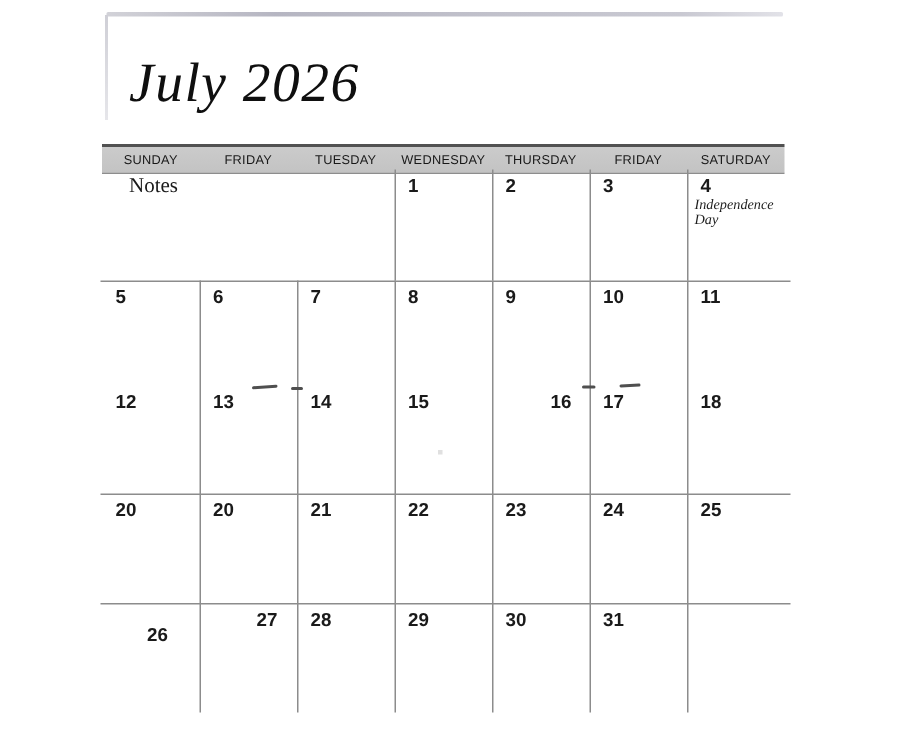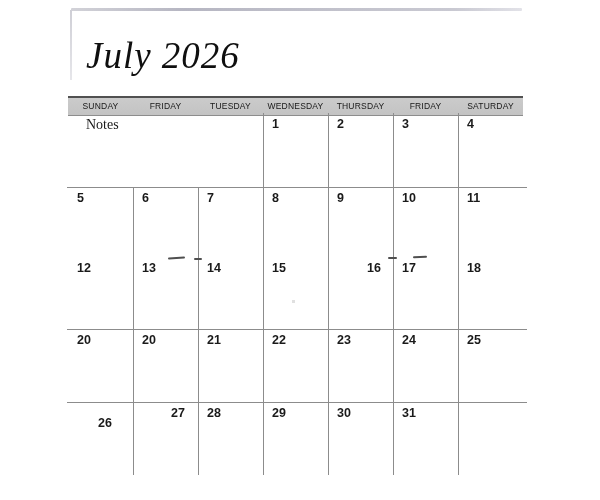--- a/index.html
+++ b/index.html
@@ -83,20 +83,21 @@
         <span class="day-num">1</span>
       </div>
       <div class="cell" style="left: 328px; top: 113px; width: 65px; height: 74px;">
         <span class="day-num">2</span>
       </div>
       <div class="cell" style="left: 393px; top: 113px; width: 65px; height: 74px;">
         <span class="day-num">3</span>
       </div>
       <div class="cell" style="left: 458px; top: 113px; width: 65px; height: 74px;">
         <span class="day-num">4</span>
+        <div class="holiday">Independence Day</div>
       </div>
       <div class="cell" style="left: 68px; top: 187px; width: 65px; height: 70px;">
         <span class="day-num">5</span>
       </div>
       <div class="cell" style="left: 133px; top: 187px; width: 65px; height: 70px;">
         <span class="day-num">6</span>
       </div>
       <div class="cell" style="left: 198px; top: 187px; width: 65px; height: 70px;">
         <span class="day-num">7</span>
       </div>

